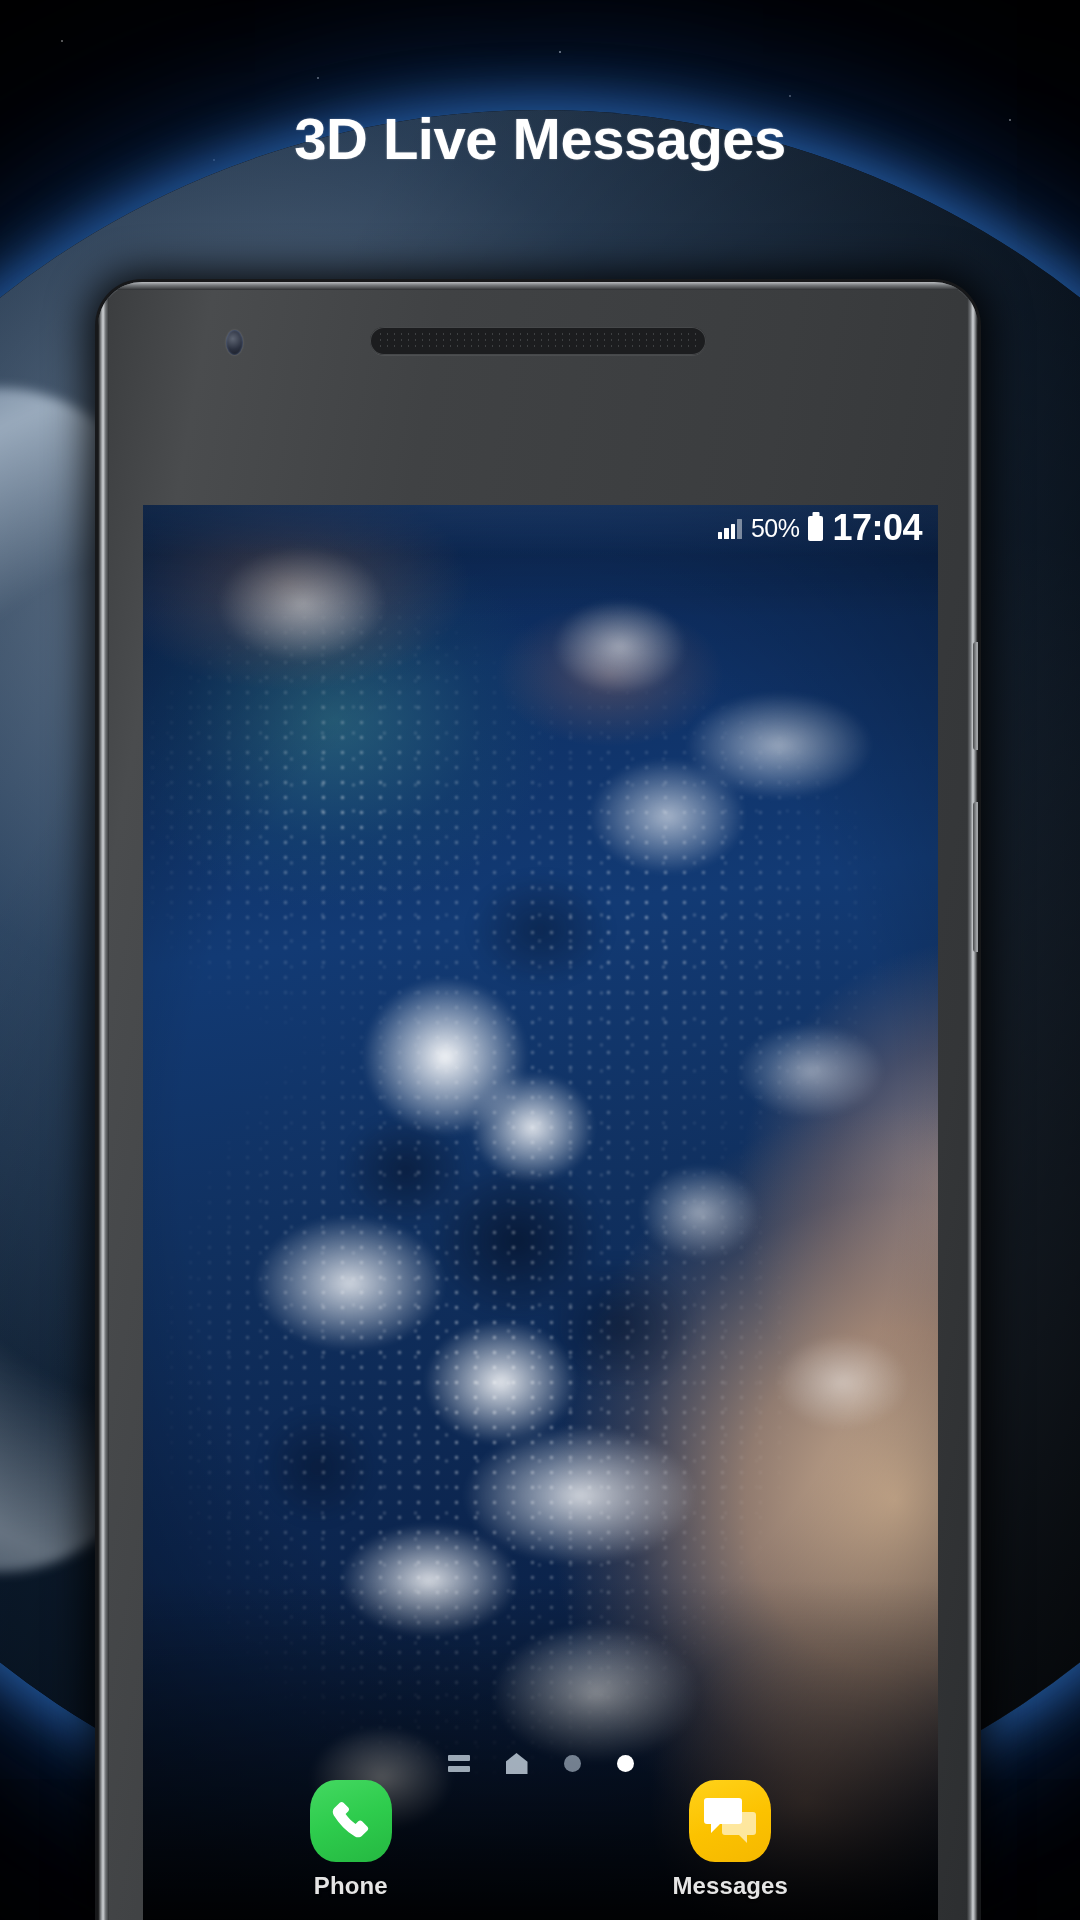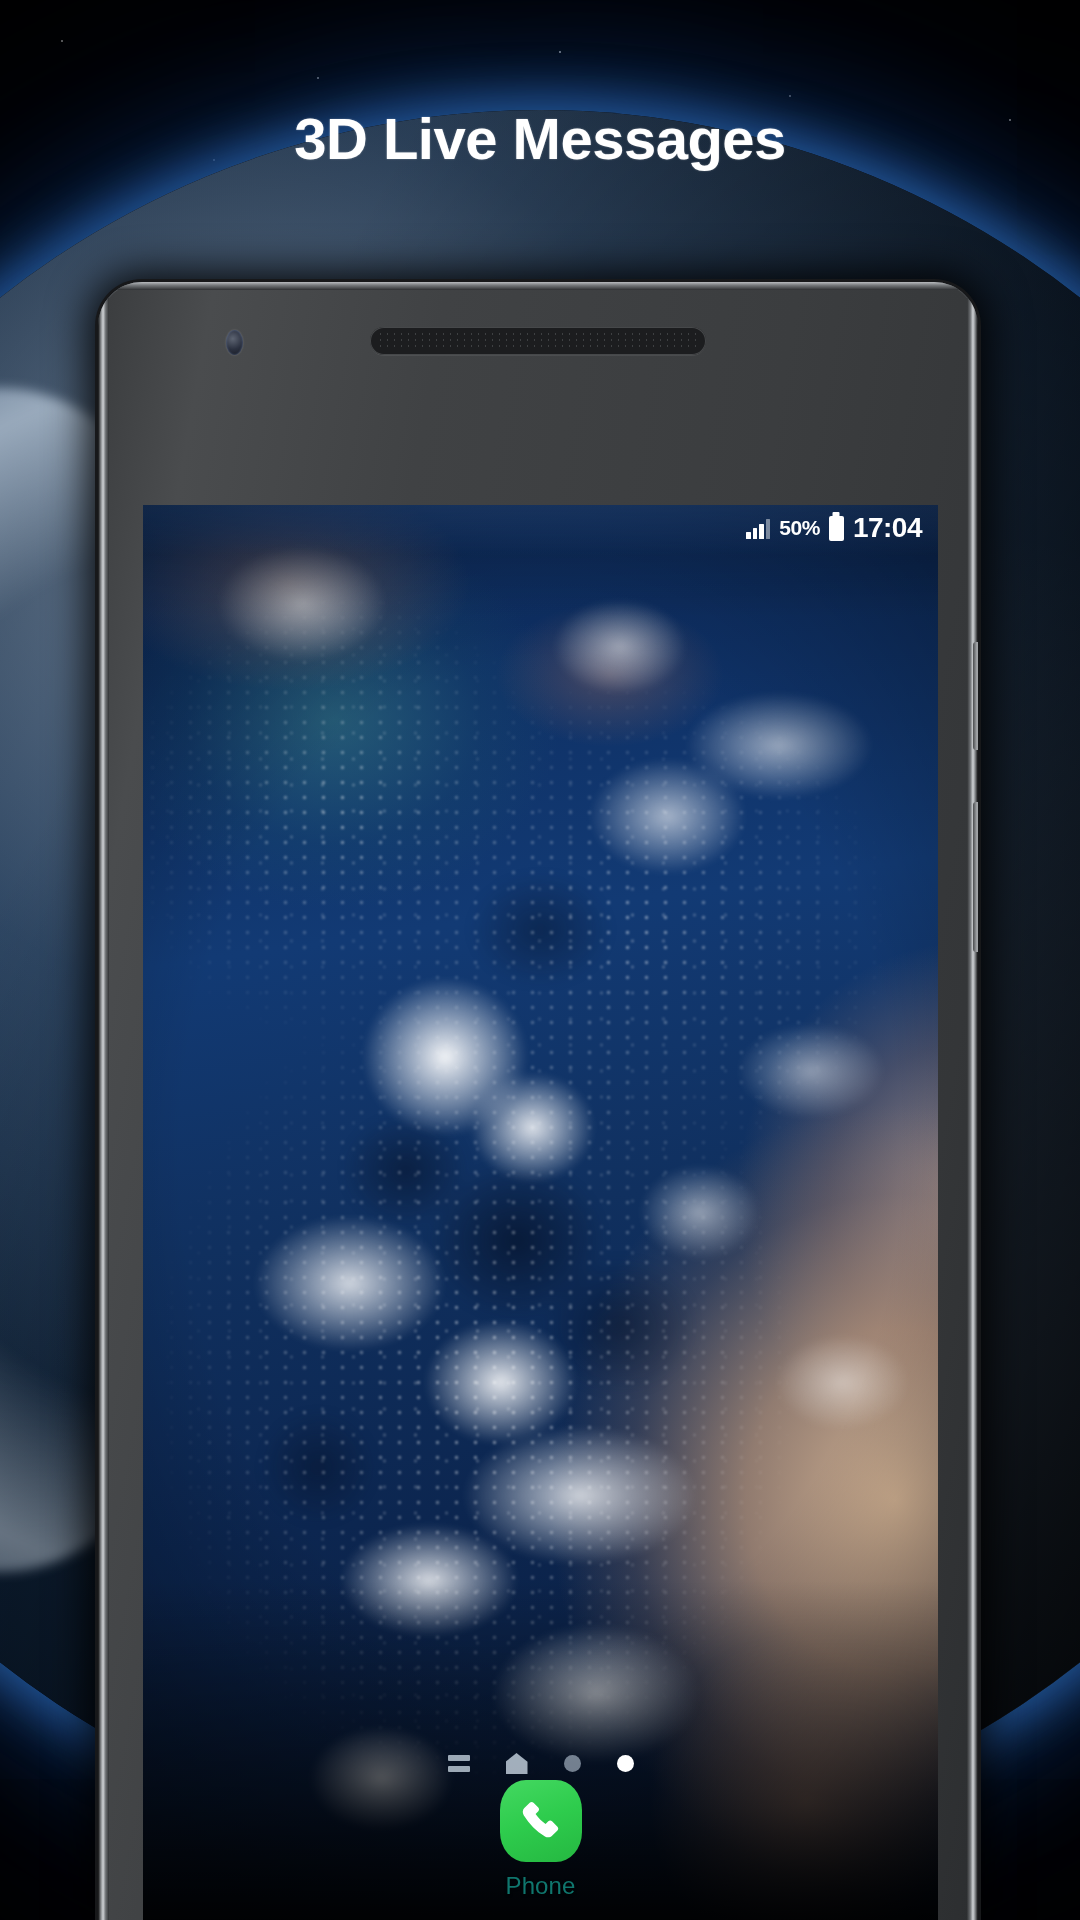--- a/index.html
+++ b/index.html
@@ -248,30 +248,30 @@
     display:flex; align-items:center; justify-content:flex-end;
     padding-right:16px; gap:9px;
     color:#fff;
   }
   .sb-signal{ display:flex; align-items:flex-end; gap:2px; height:21px; }
   .sb-signal i{ display:block; width:4.5px; background:#fff; border-radius:.5px; }
   .sb-signal i:nth-child(1){height:7px;}
   .sb-signal i:nth-child(2){height:11px;}
   .sb-signal i:nth-child(3){height:15px;}
   .sb-signal i:nth-child(4){height:20px; background:rgba(255,255,255,.45);}
-  .sb-batt-pct{ font-size:21px; font-weight:bold; letter-spacing:-.5px; }
+  .sb-batt-pct{ font-size:25px; font-weight:normal; letter-spacing:-.5px; }
   .sb-batt{
     position:relative; width:15px; height:25px;
     border-radius:2px; background:#fff;
   }
   .sb-batt::before{
     content:""; position:absolute; left:50%; top:-4px; transform:translateX(-50%);
     width:7px; height:4px; background:#fff; border-radius:1px 1px 0 0;
   }
-  .sb-time{ font-size:28px; font-weight:bold; letter-spacing:-.5px; }
+  .sb-time{ font-size:36px; font-weight:bold; letter-spacing:-.5px; }
 
   
   .pager{
     position:absolute; left:0; right:0; bottom:146px;
     display:flex; align-items:center; justify-content:center; gap:36px;
   }
   .pg-briefing{ display:flex; flex-direction:column; gap:5px; }
   .pg-briefing span{ display:block; width:22px; height:6px; border-radius:1px; background:rgba(215,228,240,.72); }
   .pg-home{
     width:22px; height:21px;
@@ -288,22 +288,23 @@
     padding:6px 18px 0;
   }
   .dock-item{ width:150px; text-align:center; }
   .dock-icon{
     width:82px; height:82px; margin:0 auto 10px;
     border-radius:26px/30px;
     position:relative; overflow:hidden;
     display:flex; align-items:center; justify-content:center;
   }
   .dock-label{
-    color:#0f766e; font-size:24px; letter-spacing:.1px;
+    color:#e5e5e5; font-size:24px; letter-spacing:.1px;
     text-shadow:0 1px 3px rgba(0,0,0,.85);
+    font-weight:bold;
   }
 
   .ic-phone{ background:linear-gradient(160deg,#44d861 0%, #2ecc4d 48%, #25b841 100%); }
   .ic-chrome{ background:#f2f2f2; }
   .ic-messages{ background:linear-gradient(160deg,#ffd21a 0%, #fcc200 52%, #f5b800 100%); }
   .ic-apps{ background:#fdfdfd; }
 
   .apps-grid{
     display:grid; grid-template-columns:repeat(3,10px); gap:9px;
   }
@@ -369,20 +370,29 @@
           <div class="dock-item">
             <div class="dock-icon ic-phone">
               <svg width="50" height="50" viewBox="0 0 24 24" aria-hidden="true">
                 <path fill="#ffffff" d="M6.6 3.2 4.0 5.8c-.9.9-1.0 2.3-.3 3.4 2.6 4.2 6.0 7.6 10.2 10.2 1.1.7 2.5.6 3.4-.3l2.6-2.6c.5-.5.5-1.3 0-1.8l-2.6-2.6c-.5-.5-1.3-.5-1.8 0l-1.3 1.3c-1.9-1.3-3.5-2.9-4.8-4.8l1.3-1.3c.5-.5.5-1.3 0-1.8L8.4 3.2c-.5-.5-1.3-.5-1.8 0z"></path>
               </svg>
             </div>
             <div class="dock-label">Phone</div>
           </div>
 
 
+          <div class="dock-item">
+            <div class="dock-icon ic-messages">
+              <svg width="62" height="58" viewBox="0 0 62 58" aria-hidden="true">
+                <path fill="rgba(255,255,255,.62)" d="M26 20h28a3 3 0 0 1 3 3v17a3 3 0 0 1-3 3h-6v8l-8-8H26a3 3 0 0 1-3-3V23a3 3 0 0 1 3-3z"></path>
+                <path fill="#ffffff" d="M8 6h32a3 3 0 0 1 3 3v20a3 3 0 0 1-3 3H21l-9 9v-9H8a3 3 0 0 1-3-3V9a3 3 0 0 1 3-3z"></path>
+              </svg>
+            </div>
+            <div class="dock-label">Messages</div>
+          </div>
 
 
         </div>
       </div>
 
       <div class="btn-power"></div>
       <div class="btn-vol"></div>
     </div>
   </div>
 

